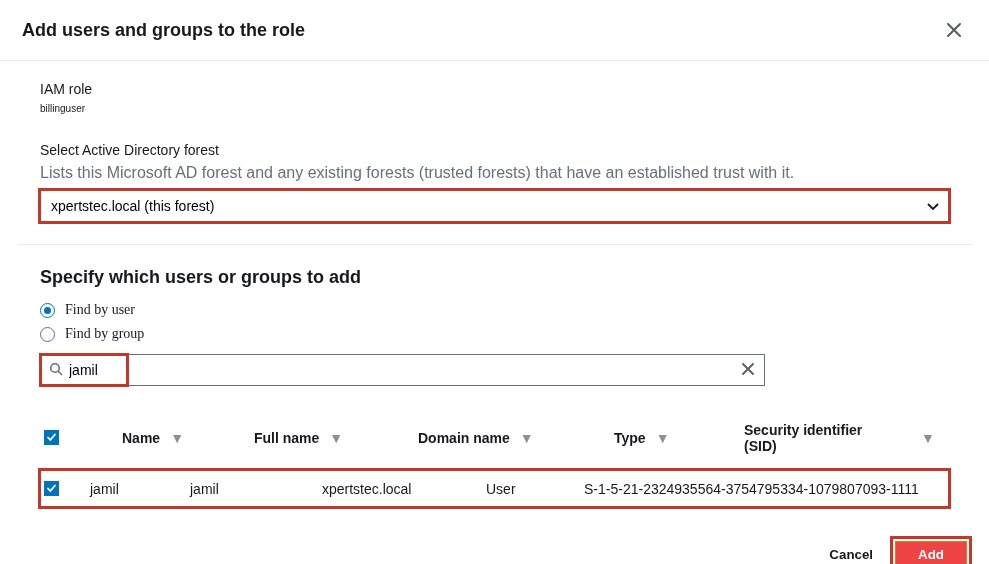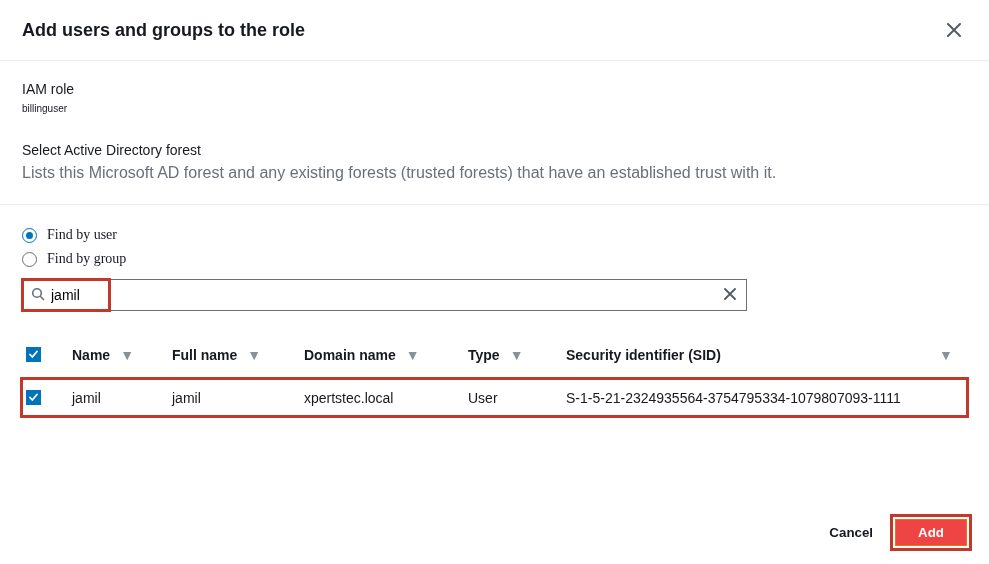--- a/index.html
+++ b/index.html
@@ -24,21 +24,21 @@
   .header h1 { font-size: 18px; font-weight: 700; color: #16191f; }
   .close-btn {
     background: none;
     border: none;
     cursor: pointer;
     font-size: 20px;
     color: #545b64;
     line-height: 1;
     padding: 2px 4px;
   }
-  .body { padding: 20px 22px; flex: 1; }
+  .body { padding: 20px 40px; flex: 1; }
   .label { font-size: 14px; color: #16191f; margin-bottom: 6px; }
   .value { font-size: 10px; color: #16191f; margin-bottom: 28px; }
   .hint { font-size: 16px; color: #687078; margin-top: 2px; margin-bottom: 8px; }
   .select-wrap { position: relative; }
   .select-box {
     width: 100%;
     padding: 6px 34px 6px 10px;
     border: 1px solid #687078;
     background: #fff;
     font-size: 14px;
@@ -84,21 +84,21 @@
   .clear-btn {
     background: none; border: none; cursor: pointer; color: #545b64;
     font-size: 16px; padding: 0 2px;
   }
   .search-highlight {
     position: absolute; left: -2px; top: -2px; height: 34px; width: 90px;
     border: 3px solid #c0392b; pointer-events: none;
   }
   .table { margin-top: 26px; }
   .thead-row, .tbody-row { display: flex; align-items: center; padding: 10px 0; }
-  .thead-row { font-weight: 700; font-size: 14px; }
+  .thead-row { font-weight: 700; font-size: 14px; gap: 32px; }
   .tbody-row {
     border-top: 1px solid #eaeded;
     outline: 3px solid #c0392b; outline-offset: -1px;
     margin-top: 6px;
   }
   .col-chk   { width: 50px; padding-left: 4px; }
   .col-name  { width: 100px; }
   .col-full  { width: 132px; }
   .col-dom   { width: 164px; }
   .col-type  { width: 98px; }
@@ -137,23 +137,34 @@
     </button>
   </div>
 
   <div class="body">
     <div class="label">IAM role</div>
     <div class="value">billinguser</div>
 
     <div class="label">Select Active Directory forest</div>
     <div class="hint">Lists this Microsoft AD forest and any existing forests (trusted forests) that have an established trust with it.</div>
 
+    <div class="select-wrap">
+      <button class="select-box highlight-red">
+        <span>xpertstec.local (this forest)</span>
+      </button>
+      <span class="select-chevron">
+        <svg width="12" height="8" viewBox="0 0 12 8">
+            <path d="M1 1 L6 6 L11 1" stroke="#16191f" stroke-width="1.8" fill="none"></path>
+          </svg>
+      </span>
+    </div>
 
     <div class="section-divider"></div>
 
+    <div class="section-title">Specify which users or groups to add</div>
 
     <div class="radio-row">
       <span class="radio checked"></span>
       <span>Find by user</span>
     </div>
     <div class="radio-row">
       <span class="radio"></span>
       <span>Find by group</span>
     </div>
 

